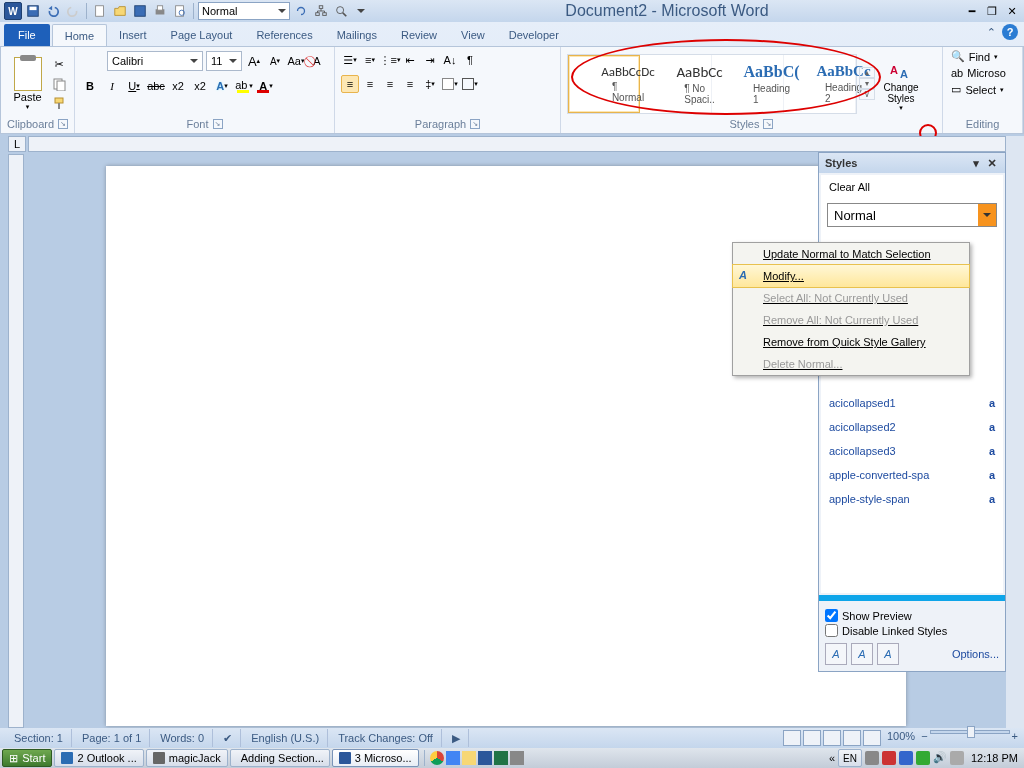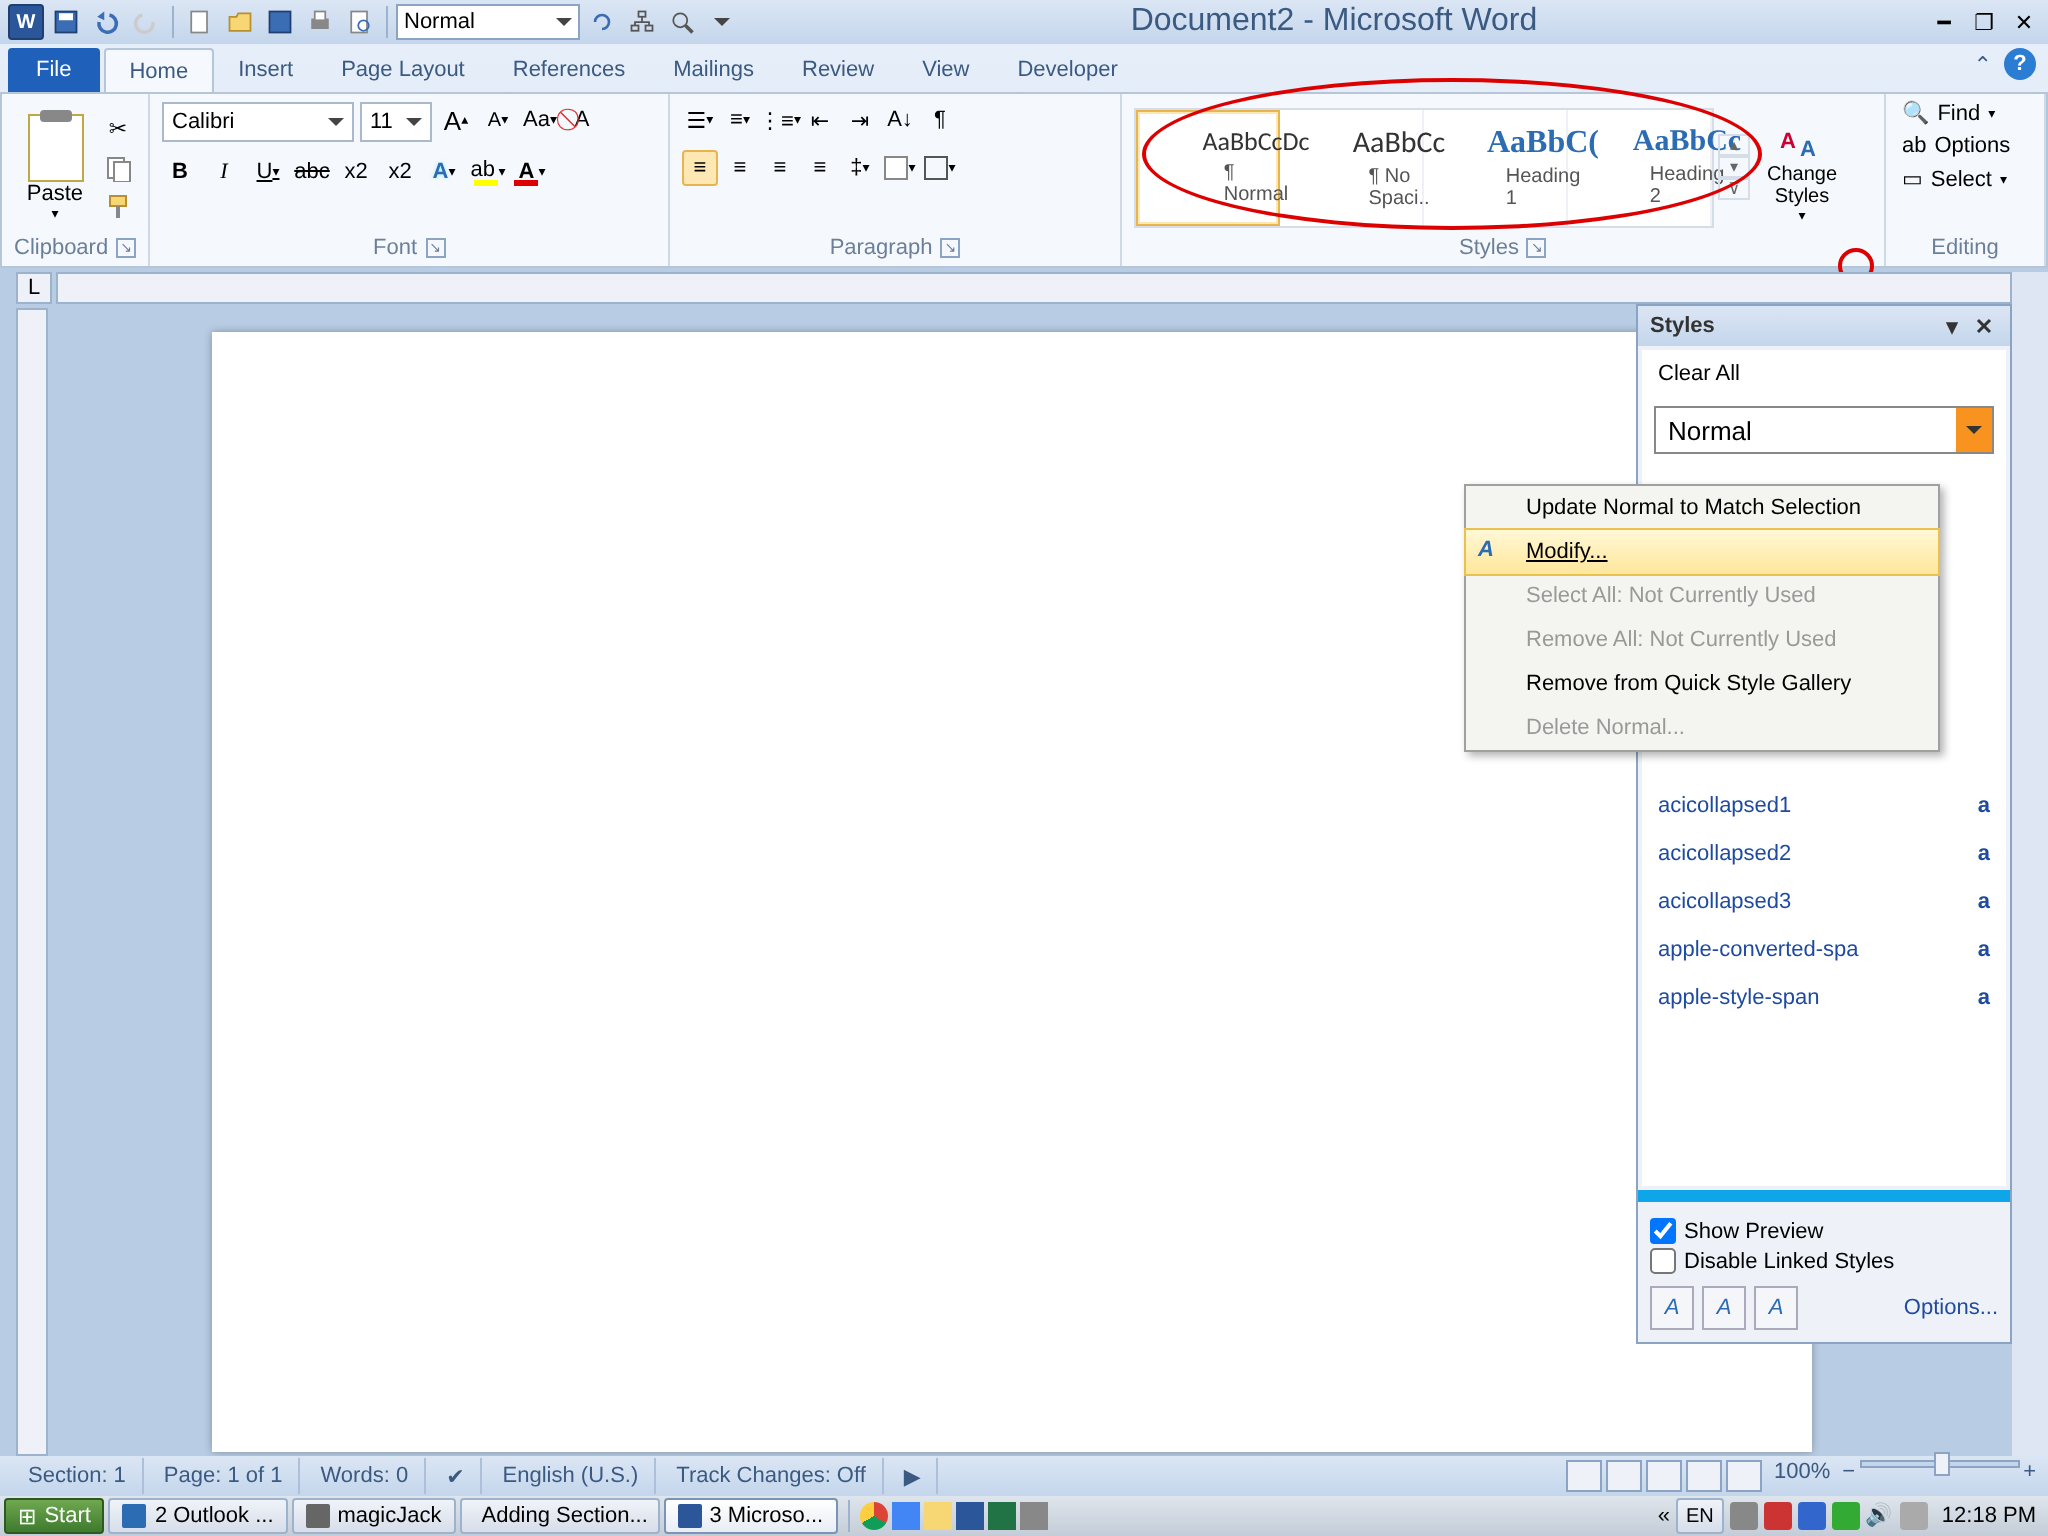--- a/index.html
+++ b/index.html
@@ -32,21 +32,21 @@
 .group { border-right:1px solid #cfd9e8; padding:2px 6px; display:flex; flex-direction:column; justify-content:space-between; position:relative;}
 .group-label { text-align:center; color:#6b7f9a; font-size:10px; padding-bottom:1px; display:flex; justify-content:center; align-items:center; gap:4px;}
 .group-label .launcher { width:10px; height:10px; border:1px solid #8ba4c4; font-size:7px; display:flex; align-items:center; justify-content:center;}
 .group-content { flex:1; display:flex; align-items:center; gap:2px; }
 .big-btn { display:flex; flex-direction:column; align-items:center; justify-content:center; width:42px; height:66px; border-radius:3px; }
 .paste-icon{width:28px;height:34px;background:#fff;border:1px solid #c0a848;position:relative;}
 .paste-icon::before{content:"";position:absolute;top:-3px;left:5px;width:16px;height:6px;background:#888;border-radius:2px;}
 .split{display:flex;flex-direction:column;gap:1px;}
 .sm{width:18px;height:18px;display:flex;align-items:center;justify-content:center;border-radius:2px;}
 
-.font-row1{display:flex;gap:3px;align-items:flex-start;}
+.font-row1{display:flex;gap:3px;align-items:center;margin-left:26px;}
 .font-row2{display:flex;gap:4px;align-items:center;margin-top:6px;}
 .combo{background:#fff;border:1px solid #abb9cc;height:20px;display:flex;align-items:center;padding:0 4px;justify-content:space-between;}
 .bold{font-weight:bold;}.ital{font-style:italic;font-family:serif;}.under{text-decoration:underline;}
 .strike{text-decoration:line-through;}
 .fontcolor{display:inline-block;width:14px;height:14px;position:relative;}
 .fontcolor::after{content:"";position:absolute;bottom:-2px;left:0;right:0;height:3px;}
 .pbtn{display:flex;align-items:center;justify-content:center;border-radius:2px;}
 .pbtn.sel{background:#fde7b3;border:1px solid #e8b44d;}
 
 
@@ -369,21 +369,21 @@
 
     <div class="group" style="width:80px;">
       <div class="editing-col group-content" style="flex-direction:column;align-items:flex-start;">
         <div class="ed-item">
             <span>🔍</span>
             <span>Find</span> 
             <span style="font-size:7px;">▾</span>
           </div>
         <div class="ed-item">
             <span>ab</span>
-            <span>Options</span>
+            <span>Microso</span>
           </div>
         <div class="ed-item">
             <span>▭</span>
             <span>Select</span> 
             <span style="font-size:7px;">▾</span>
           </div>
       </div>
       <div class="group-label">
           <span>Editing</span>
         </div>
@@ -454,21 +454,21 @@
     <div class="sp-btns">
       <div class="b" style="font-style:italic;color:#2b6cb3;">A</div>
       <div class="b" style="font-style:italic;color:#2b6cb3;">A</div>
       <div class="b" style="font-style:italic;color:#2b6cb3;">A</div>
       <span style="flex:1;"></span>
       <span style="color:#1e4ba0;">Options...</span>
     </div>
   </div>
 </div>
 
-<div class="ctx" style="top:242px;right:54px;">
+<div class="ctx" style="top:242px;right:54px;text-decoration:underline;">
   <div class="ctx-item">Update Normal to Match Selection</div>
   <div class="ctx-item hl"><span class="ic" style="color:#2b6cb3;font-style:italic;font-weight:bold;">A</span><span style="text-decoration:underline;">Modify...</span></div>
   <div class="ctx-item dis">Select All: Not Currently Used</div>
   <div class="ctx-item dis">Remove All: Not Currently Used</div>
   <div class="ctx-item">Remove from Quick Style Gallery</div>
   <div class="ctx-item dis">Delete Normal...</div>
 </div>
 
 <div class="status">
   <div class="cell">Section: 1</div>

